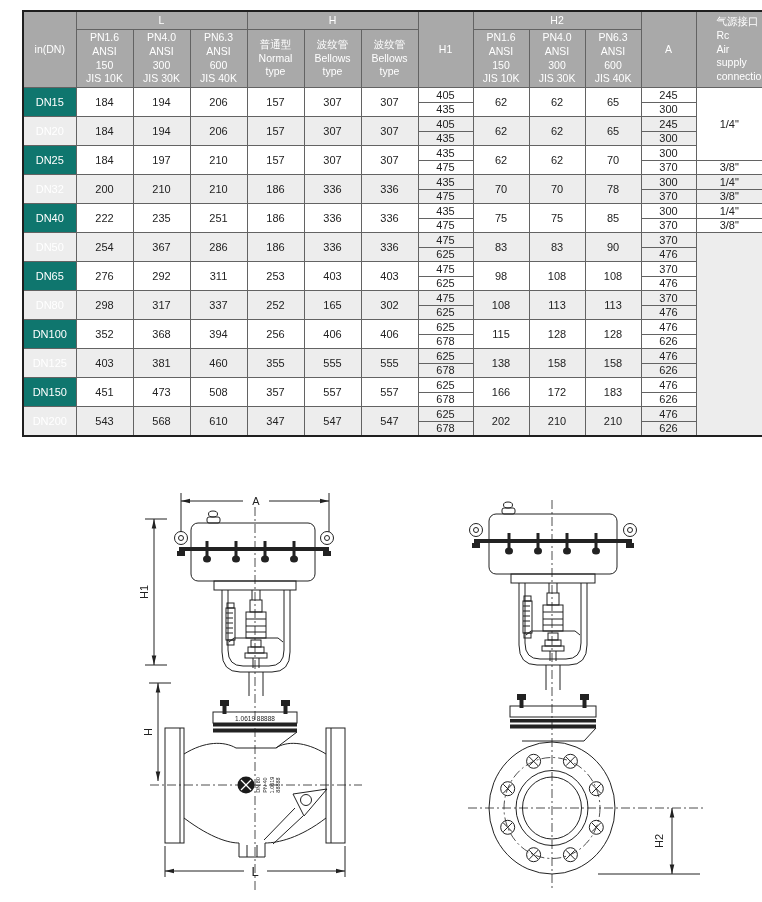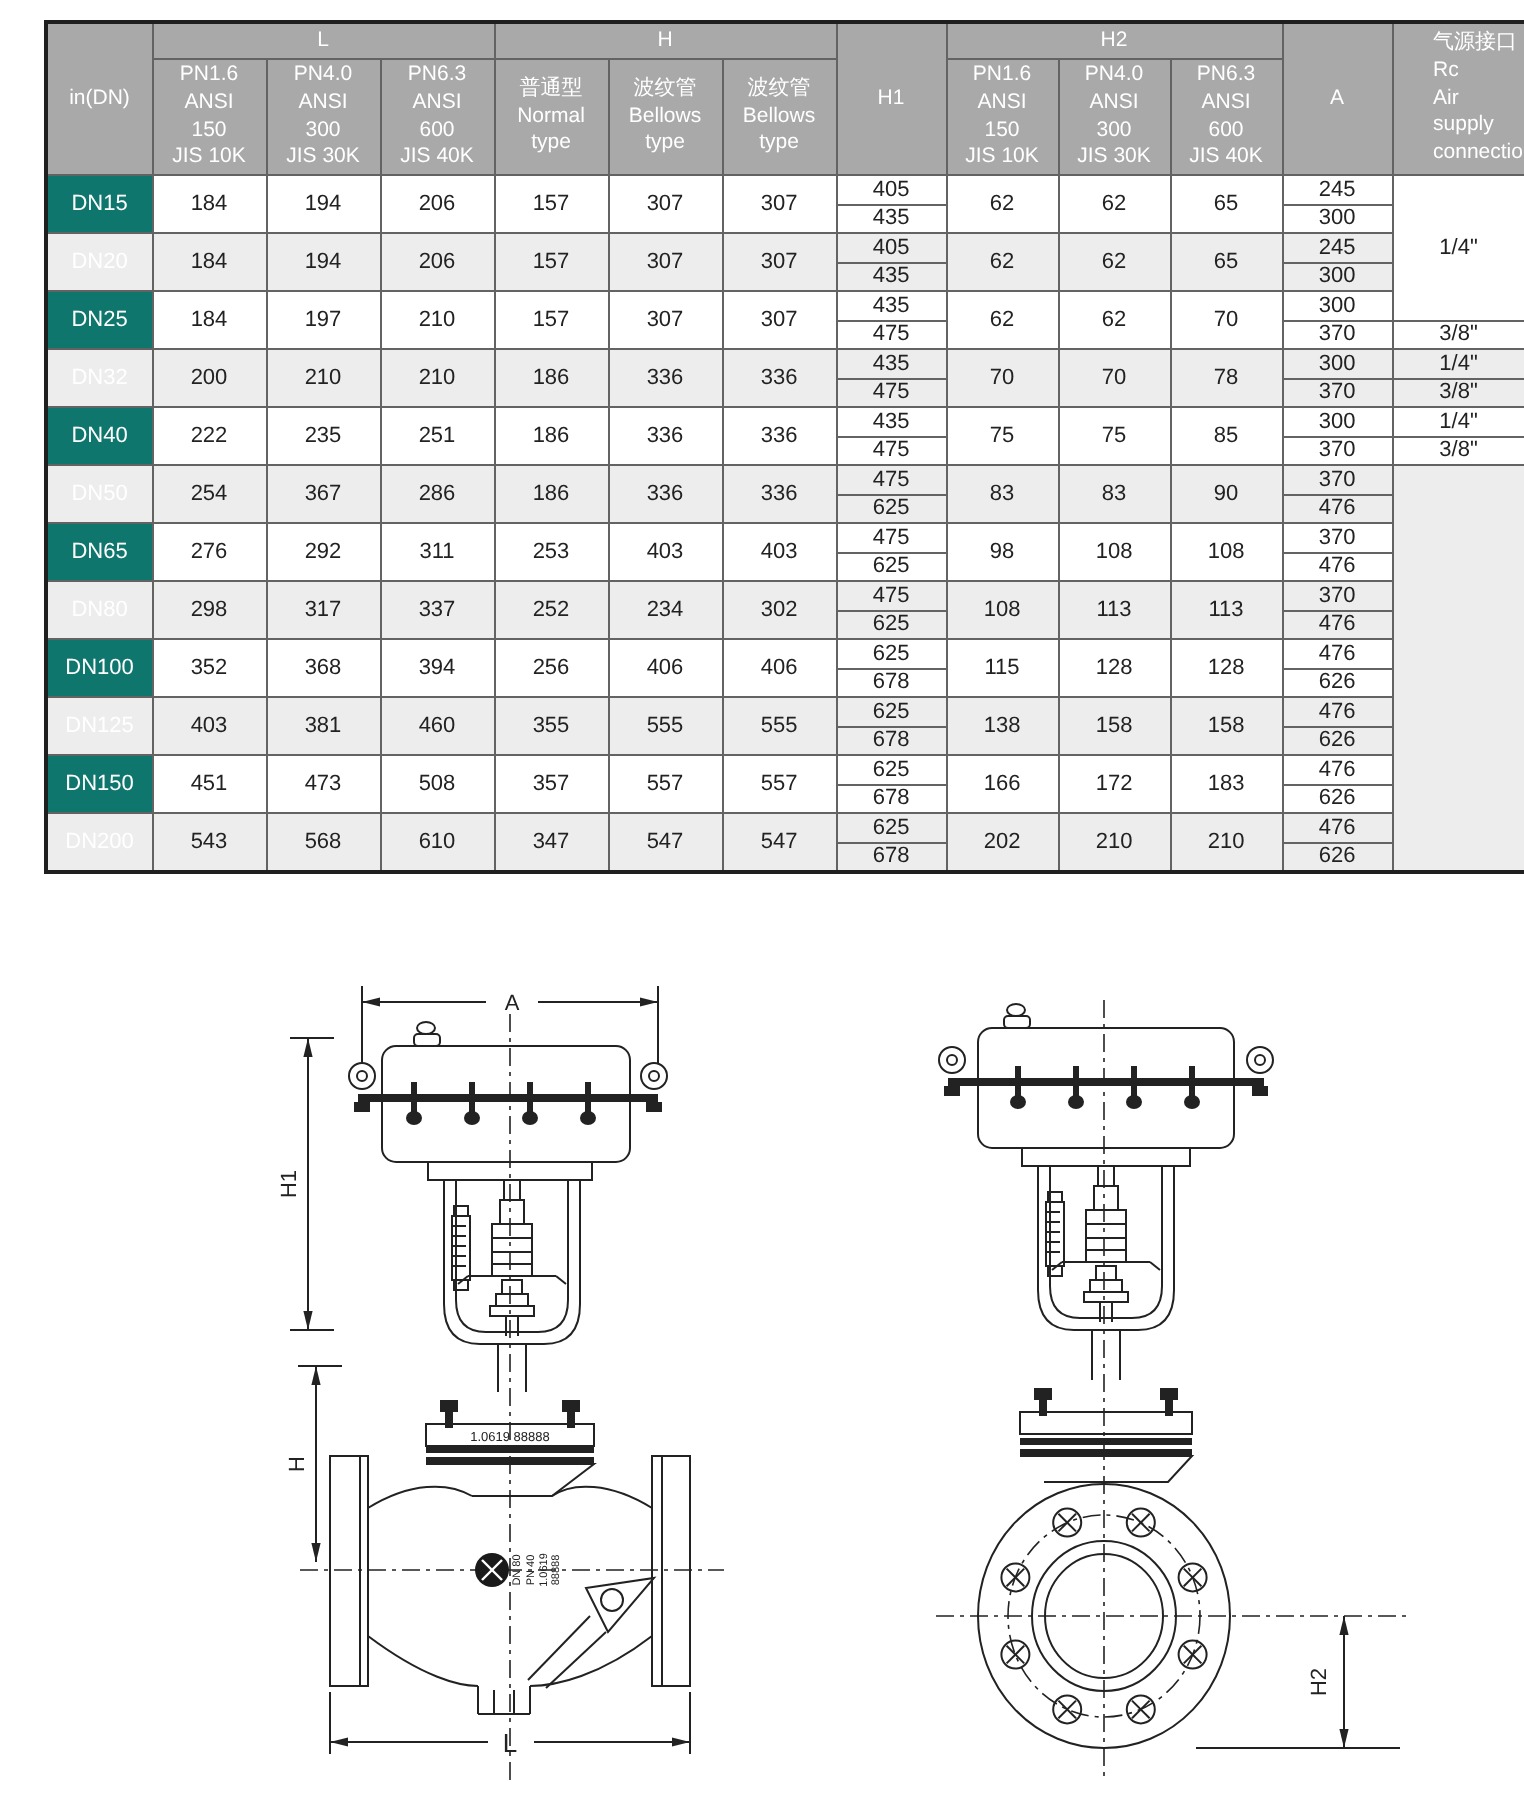--- a/index.html
+++ b/index.html
@@ -223,21 +223,21 @@
         <tr style="height: 14.5px;">
           <td class="sub">625</td>
           <td class="sub">476</td>
         </tr>
         <tr class="alt" style="height: 14.5px; padding-left: 24px;">
           <td rowspan="2" class="dn">DN80</td>
           <td rowspan="2">298</td>
           <td rowspan="2">317</td>
           <td rowspan="2">337</td>
           <td rowspan="2">252</td>
-          <td rowspan="2">234</td>
+          <td rowspan="2">165</td>
           <td rowspan="2">302</td>
           <td class="sub">475</td>
           <td rowspan="2">108</td>
           <td rowspan="2">113</td>
           <td rowspan="2">113</td>
           <td class="sub">370</td>
         </tr>
         <tr class="alt" style="height: 14.5px;">
           <td class="sub">625</td>
           <td class="sub">476</td>

